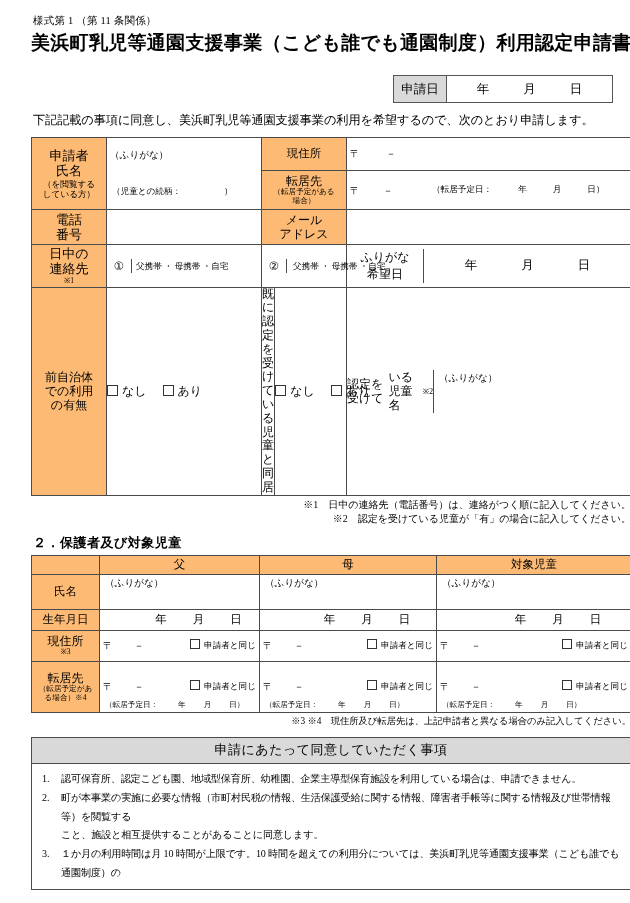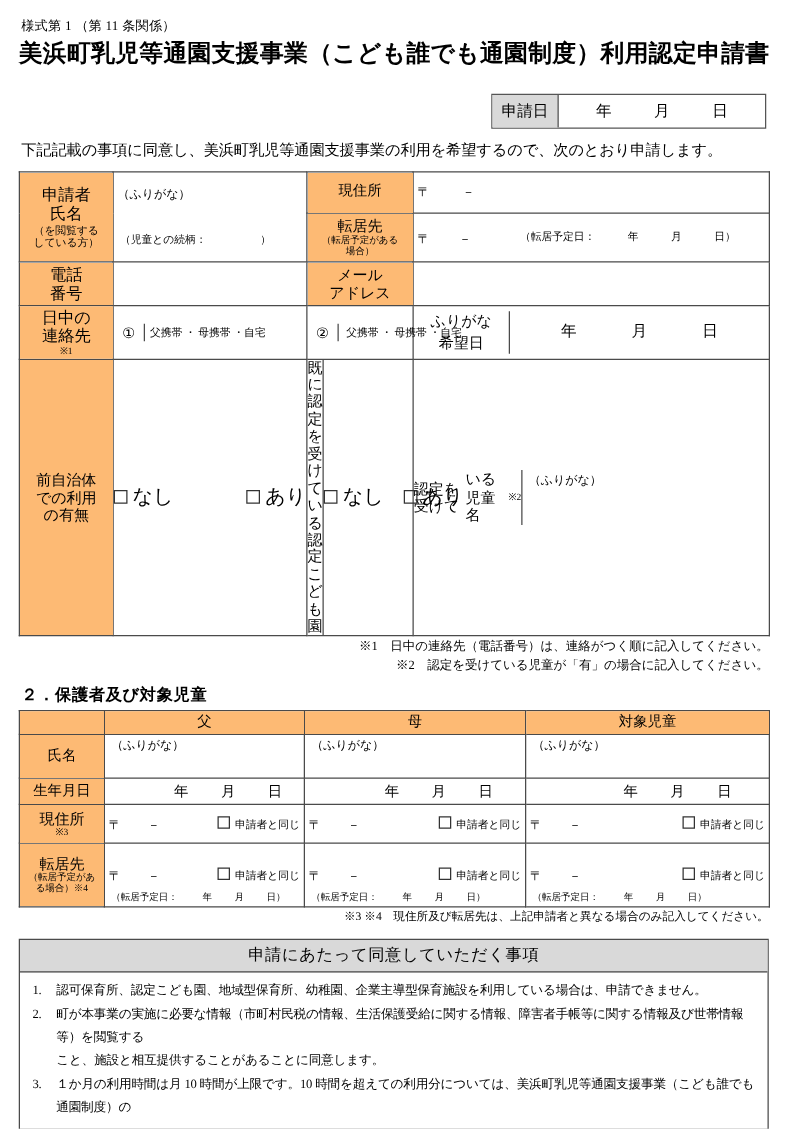--- a/index.html
+++ b/index.html
@@ -12,21 +12,21 @@
     height: 903px;
     font-family: "Liberation Serif", "DejaVu Serif", serif;
     color: #000000;
     overflow: hidden;
   }
   .page {
     position: relative;
     width: 630px;
     height: 903px;
     box-sizing: border-box;
-    padding: 14px 15px 0 15px;
+    padding: 14px 15px 0 31px;
   }
 
   
   .form-no {
     font-size: 10.5px;
     letter-spacing: .2px;
     margin: 0 0 2px 2px;
   }
   .doc-title {
     font-size: 19px;
@@ -131,23 +131,23 @@
     width: 9px;
     height: 9px;
     border: 1px solid #333;
     vertical-align: -1px;
     margin-right: 4px;
   }
   .cbx.sm2 { width: 8px; height: 8px; }
   .chk-group {
     display: flex;
     align-items: center;
-    justify-content: space-between;
+    justify-content: flex-start;
     gap: 16px;
-    font-size: 16px;
+    font-size: 12px;
   }
   .chk-group .itm { white-space: nowrap; }
 
   .notes {
     width: 600px;
     text-align: right;
     font-size: 10px;
     line-height: 1.45;
     margin: 2px 0 0 0;
   }
@@ -322,21 +322,21 @@
           <div class="chk-group">
             <span class="itm"><span class="cbx"></span><span>なし</span></span>
             <span class="itm"><span class="cbx"></span><span>あり</span></span>
           </div>
         </td>
         <td style="padding:0">
           <div style="display:flex;height:100%;align-items:stretch">
             <div class="hd" style="width:60px;border-right:1px solid #4a4a4a;display:flex;flex-direction:column;align-items:center;justify-content:center;line-height:1.15">
               <span class="mid">既に認定を</span>
               <span class="mid">受けている</span>
-              <span class="mid">認定こども園</span>
+              <span class="mid">児童と同居</span>
             </div>
             <div style="flex:1">
               <div class="chk-group" style="height:100%">
                 <span class="itm"><span class="cbx"></span><span>なし</span></span>
                 <span class="itm"><span class="cbx"></span><span>あり</span></span>
               </div>
             </div>
           </div>
         </td>
         <td style="padding:0">

